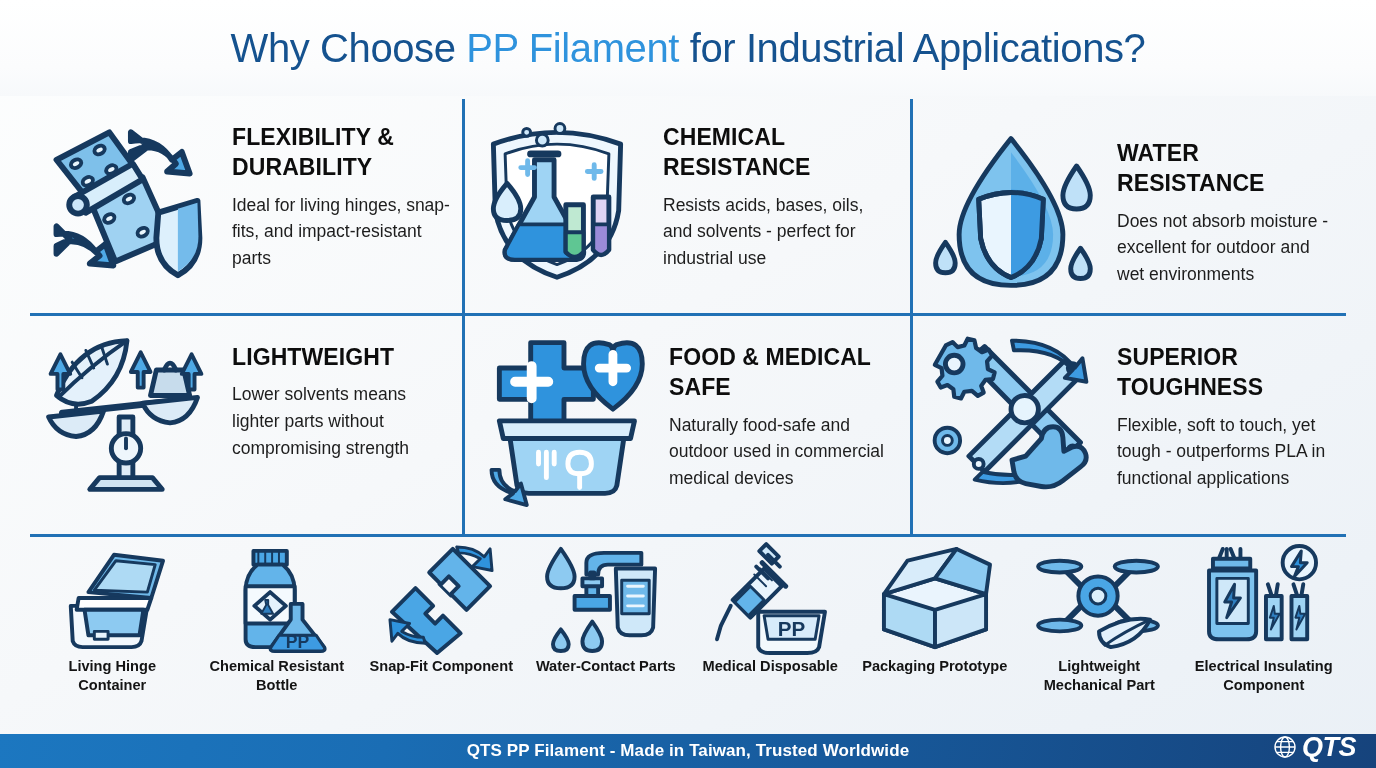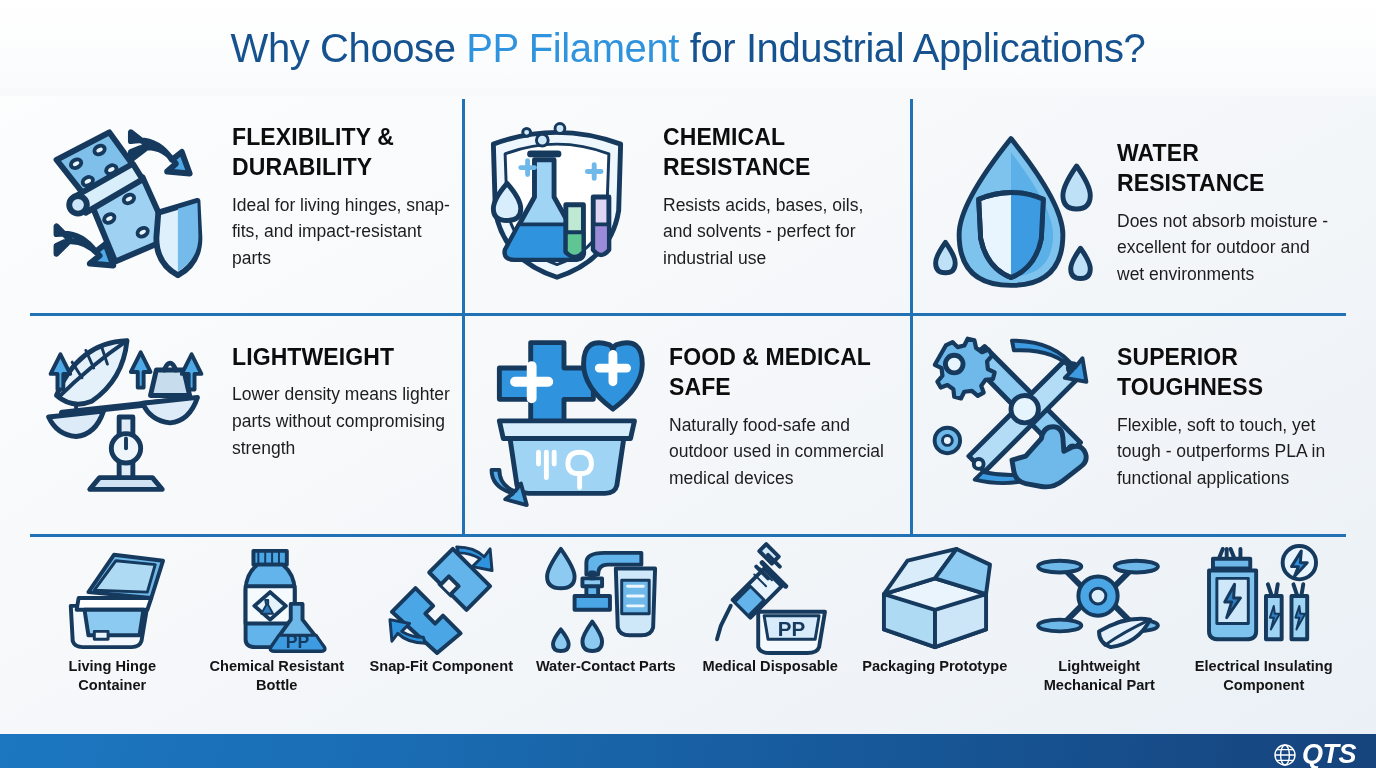--- a/index.html
+++ b/index.html
@@ -147,21 +147,21 @@
     text-align: center;
     font-size: 17px;
     font-weight: bold;
     color: #ffffff;
     letter-spacing: 0.1px;
   }
   .brand {
     position: absolute;
     right: 20px;
     top: 0; height: 34px;
-    display: flex; align-items: flex-end; gap: 4px;
+    display: flex; align-items: flex-start; gap: 4px;
   }
   .brand .brand-name {
     font-size: 27px;
     font-weight: bold;
     font-style: italic;
     color: #ffffff;
     letter-spacing: -0.5px;
     line-height: 1;
   }
 
@@ -312,21 +312,21 @@
             <g fill="#4ea9e6" stroke-width="4">
               <path d="M18 52 L28 32 L38 52 L31 52 L31 68 L25 68 L25 52 Z"></path>
               <path d="M100 50 L110 30 L120 50 L113 50 L113 66 L107 66 L107 50 Z"></path>
               <path d="M152 52 L162 32 L172 52 L165 52 L165 68 L159 68 L159 52 Z"></path>
             </g>
           </g>
         </svg>
       </div>
       <div class="txt">
         <h2>LIGHTWEIGHT</h2>
-        <p>Lower density means lighter parts without compromising strength</p>
+        <p>Lower solvents means lighter parts without compromising strength</p>
       </div>
     </div>
 
     <div class="cell c4">
       <div class="art">
         <svg width="186" height="186" viewBox="0 0 190 190">
           <g stroke="#16395e" stroke-width="5" stroke-linejoin="round" stroke-linecap="round">
 
             <path d="M30 46 L62 46 L62 20 L96 20 L96 46 L126 46 L126 78 L96 78 L96 104 L62 104 L62 78 L30 78 Z" fill="#2f93dd"></path>
             <path d="M46 60 h34 M63 44 v33" stroke="#ffffff" stroke-width="10"></path>
@@ -542,20 +542,21 @@
             <circle cx="100" cy="18" r="17" fill="#e8f4fd"></circle>
             <path d="M102 6 L92 22 L99 22 L95 32 L108 18 L101 18 Z" fill="#2f93dd" stroke-width="3"></path>
           </g>
         </svg>
       </div>
       <div class="app-label">Electrical Insulating Component</div>
     </div>
   </div>
 
   <div class="footer">
+    <div class="footer-text">QTS PP Filament - Made in Taiwan, Trusted Worldwide</div>
     <div class="brand">
       <span>
         <svg width="26" height="26" viewBox="0 0 26 26">
           <g stroke="#ffffff" stroke-width="1.4" fill="none">
             <circle cx="13" cy="13" r="10"></circle>
             <ellipse cx="13" cy="13" rx="4.4" ry="10"></ellipse>
             <path d="M3 13 h20 M4.6 7.6 h16.8 M4.6 18.4 h16.8"></path>
           </g>
         </svg>
       </span>

